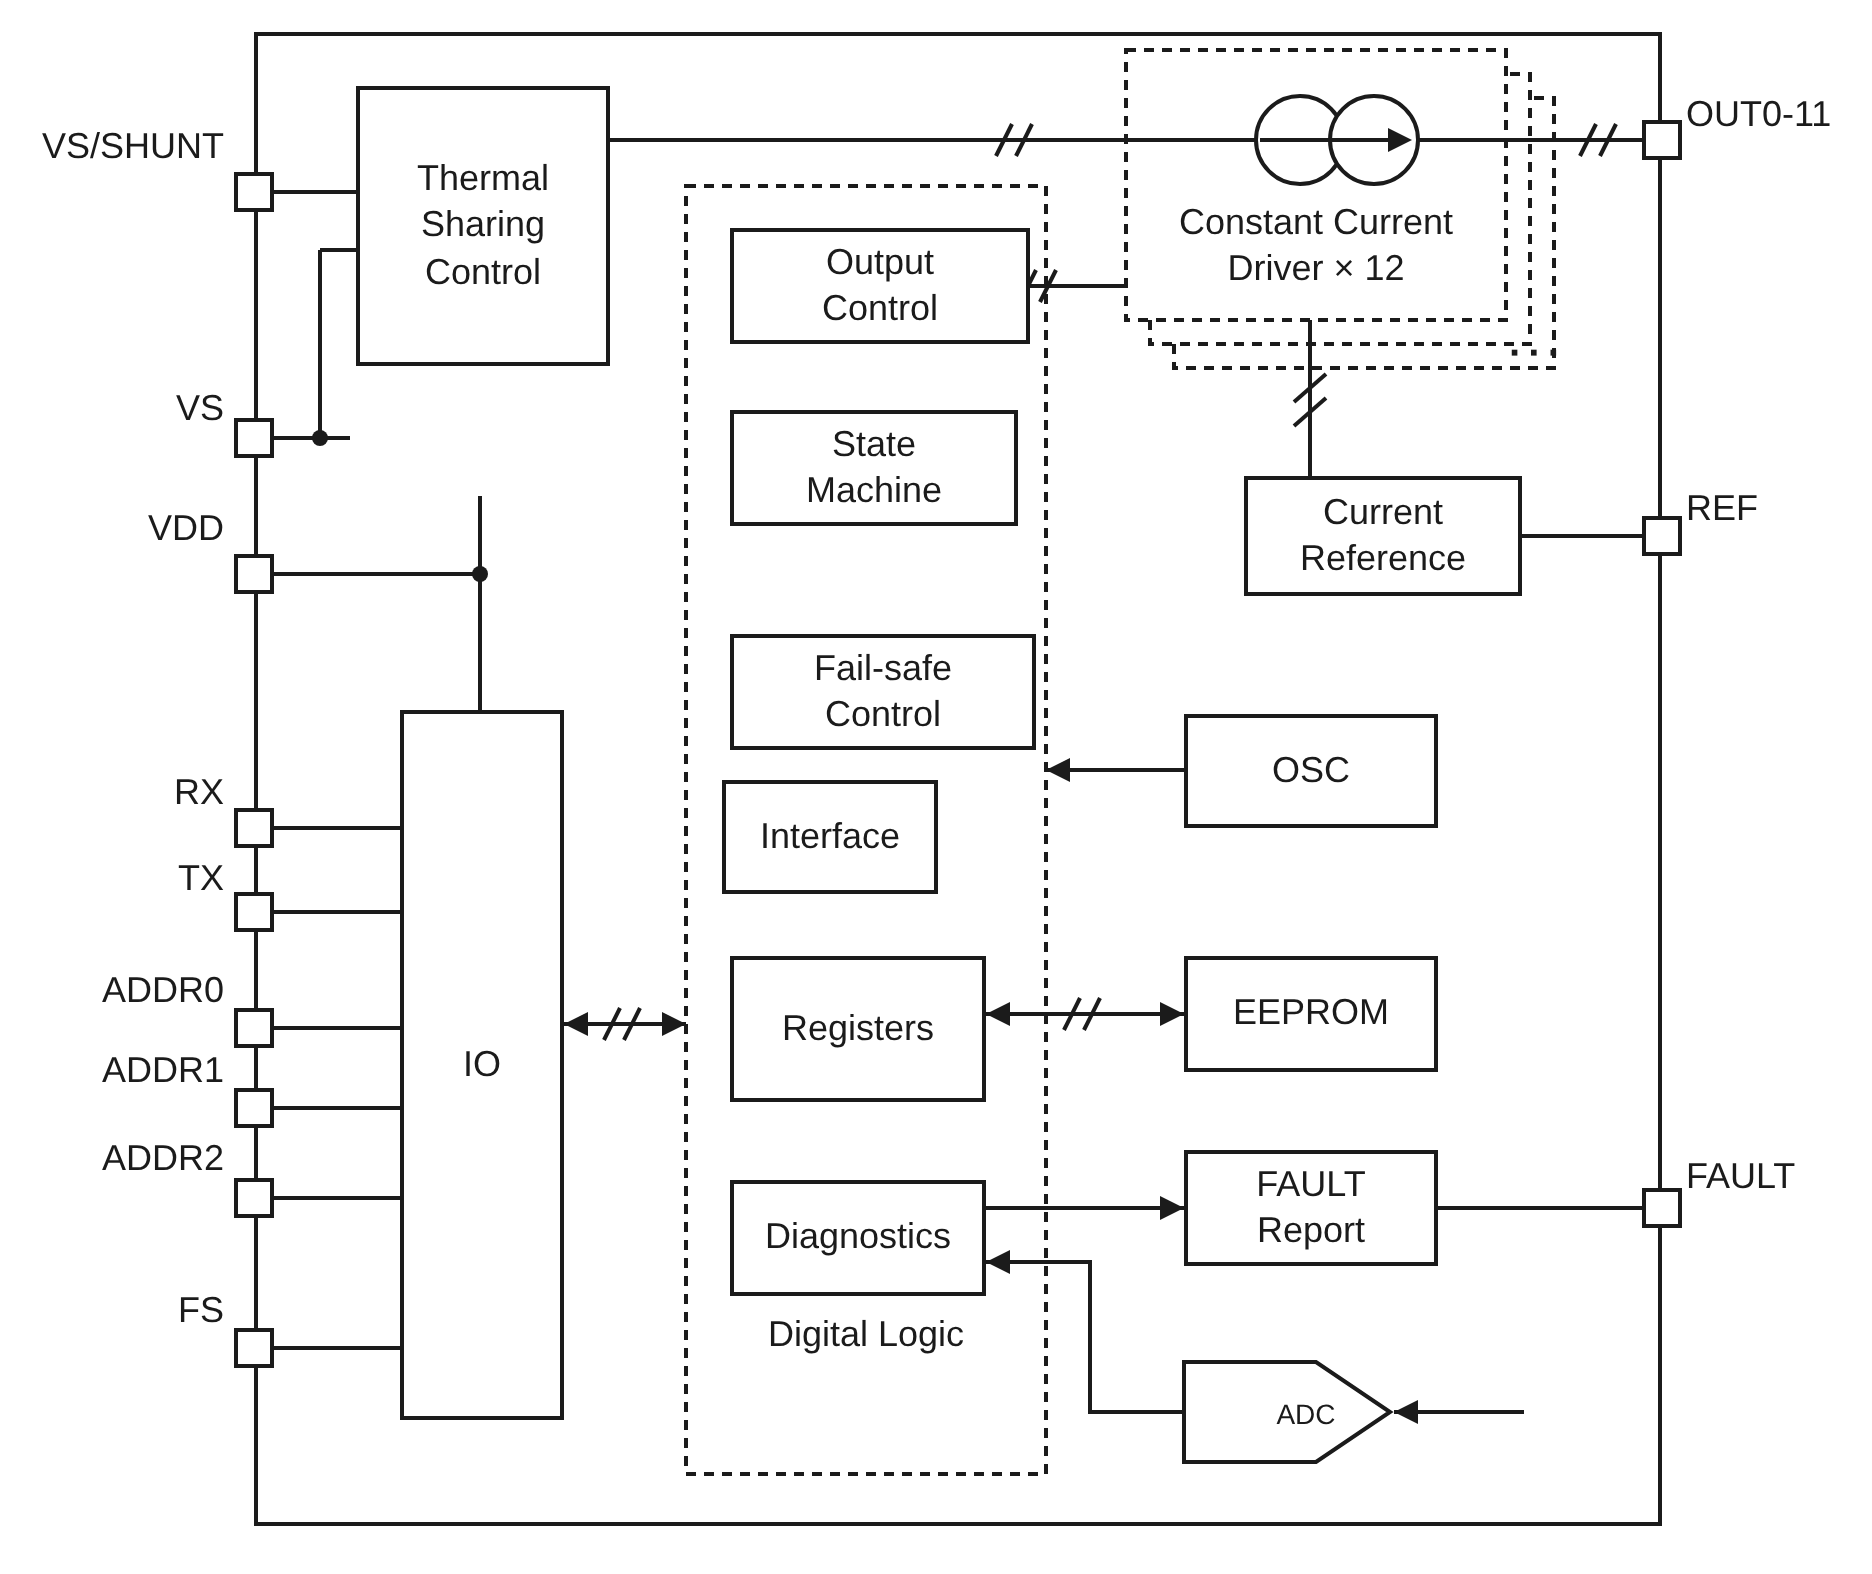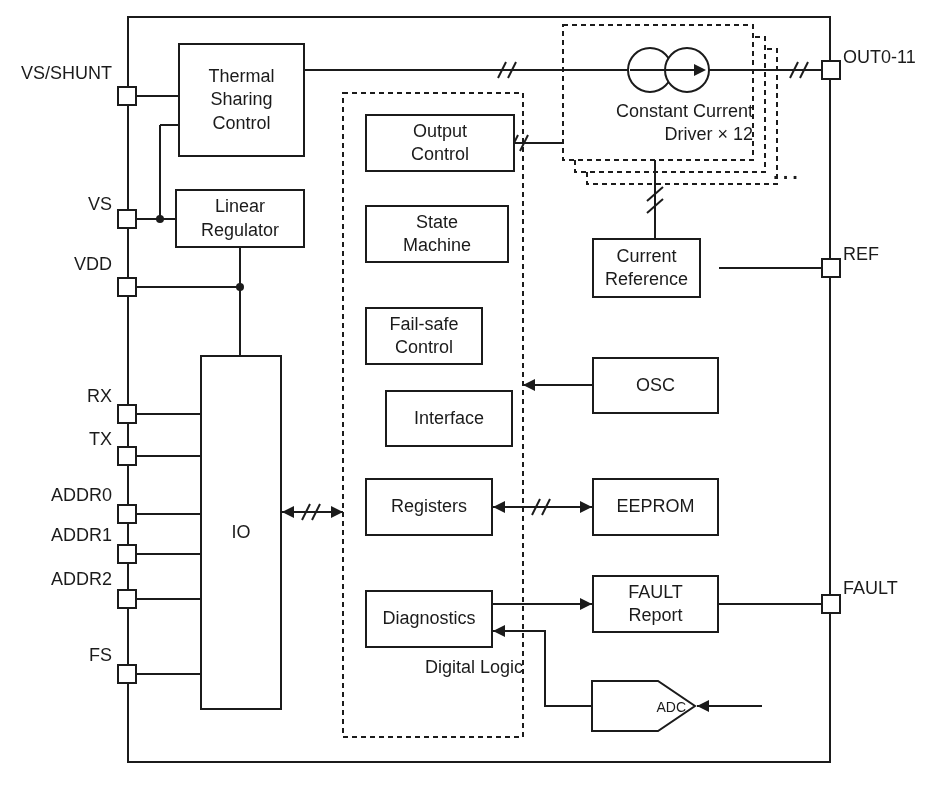--- a/index.html
+++ b/index.html
@@ -37,21 +37,21 @@
   .pin-label {
     position: absolute;
     font-size: 18px;
     line-height: 22px;
     white-space: nowrap;
   }
   .pin-label.left { left: 0; width: 112px; text-align: right; }
   .pin-label.right { left: 843px; text-align: center; }
   .float-label {
     position: absolute;
-    text-align: right;
+    text-align: center;
     white-space: pre-line;
     font-size: 18px;
     line-height: 1.3;
   }
   .adc-label { font-size: 14px; margin-left: 28px; }
   .ellipsis-label { font-size: 20px; letter-spacing: 3px; font-weight: bold; }
 </style>
 </head>
 <body>
 
@@ -128,36 +128,34 @@
         <line x1="520" y1="151" x2="528" y2="135"></line>
       <line x1="647" y1="201" x2="663" y2="187"></line>
         <line x1="647" y1="213" x2="663" y2="199"></line>
       <line x1="302" y1="520" x2="310" y2="504"></line>
         <line x1="312" y1="520" x2="320" y2="504"></line>
       <line x1="532" y1="515" x2="540" y2="499"></line>
         <line x1="542" y1="515" x2="550" y2="499"></line>
     </g>
   </svg>
 
-  <div class="block" style="left:178px; top:43px;  width:127px; height:114px">Thermal
+  <div class="block" style="left:178px; top:43px;  width:127px; height:140px">Thermal
 Sharing
 Control</div>
-  <div class="block" style="left:175px; top:189px; width:130px; height:59px">Linear
-Regulator</div>
   <div class="block" style="left:200px; top:355px; width:82px;  height:355px">IO</div>
   <div class="block" style="left:365px; top:114px; width:150px; height:58px">Output
 Control</div>
   <div class="block" style="left:365px; top:205px; width:144px; height:58px">State
 Machine</div>
-  <div class="block" style="left:365px; top:307px; width:118px; height:58px">Fail-safe
+  <div class="block" style="left:365px; top:317px; width:153px; height:58px">Fail-safe
 Control</div>
-  <div class="block" style="left:385px; top:390px; width:128px; height:57px">Interface</div>
-  <div class="block" style="left:365px; top:478px; width:128px; height:58px">Registers</div>
+  <div class="block" style="left:361px; top:390px; width:108px; height:57px">Interface</div>
+  <div class="block" style="left:365px; top:478px; width:128px; height:73px">Registers</div>
   <div class="block" style="left:365px; top:590px; width:128px; height:58px">Diagnostics</div>
-  <div class="block" style="left:592px; top:238px; width:109px; height:60px">Current
+  <div class="block" style="left:622px; top:238px; width:139px; height:60px">Current
 Reference</div>
   <div class="block" style="left:592px; top:478px; width:127px; height:58px">EEPROM</div>
   <div class="block" style="left:592px; top:357px; width:127px; height:57px">OSC</div>
   <div class="block" style="left:592px; top:575px; width:127px; height:58px">FAULT
 Report</div>
 
   <div class="float-label" style="left:563px; top:100px; width:190px">Constant Current
 Driver × 12</div>
   <div class="float-label" style="left:343px; top:656px; width:180px">Digital Logic</div>
   <div class="float-label adc-label" style="left:592px; top:698px; width:66px">ADC</div>

